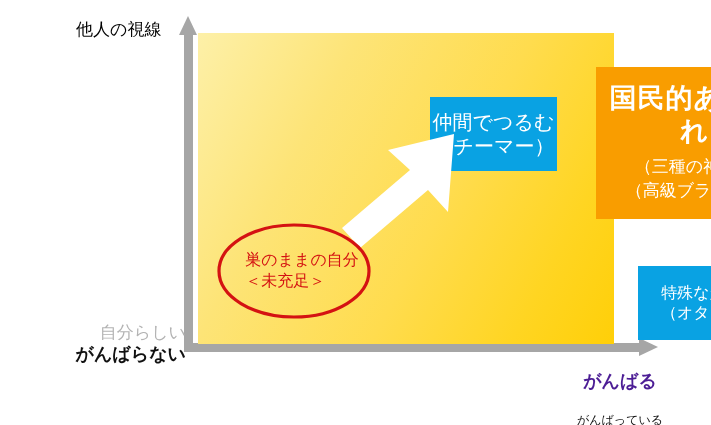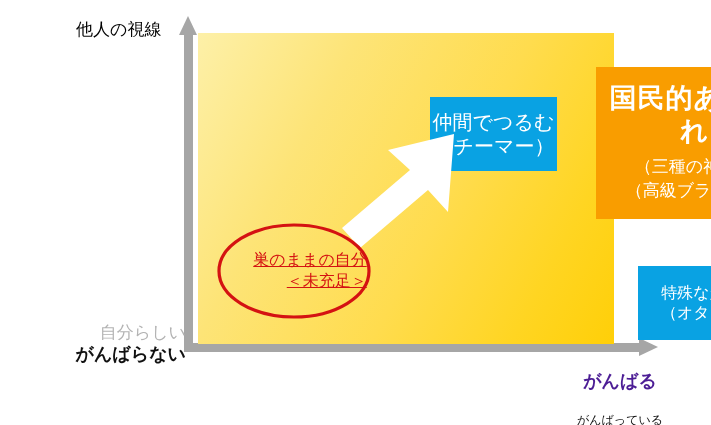--- a/index.html
+++ b/index.html
@@ -123,34 +123,33 @@
     top: 222px;
     width: 156px;
     height: 98px;
   }
   #ellipse-unmet svg {
     position: absolute;
     left: 0; top: 0;
   }
   #ellipse-unmet .ellipse-label {
     position: absolute;
-    left: 16px;
+    left: 8px;
     top: 0;
     width: 156px;
     height: 98px;
     display: flex;
     flex-direction: column;
     align-items: center;
     justify-content: center;
     color: #d41212;
     font-size: 16px;
     line-height: 1.3;
     white-space: pre-line;
-    text-align: right;
-    text-decoration: underline;
+    text-align: left;
   }
 
   
   #growth-arrow {
     position: absolute;
     left: 336px;
     top: 128px;
     width: 126px;
     height: 126px;
   }

